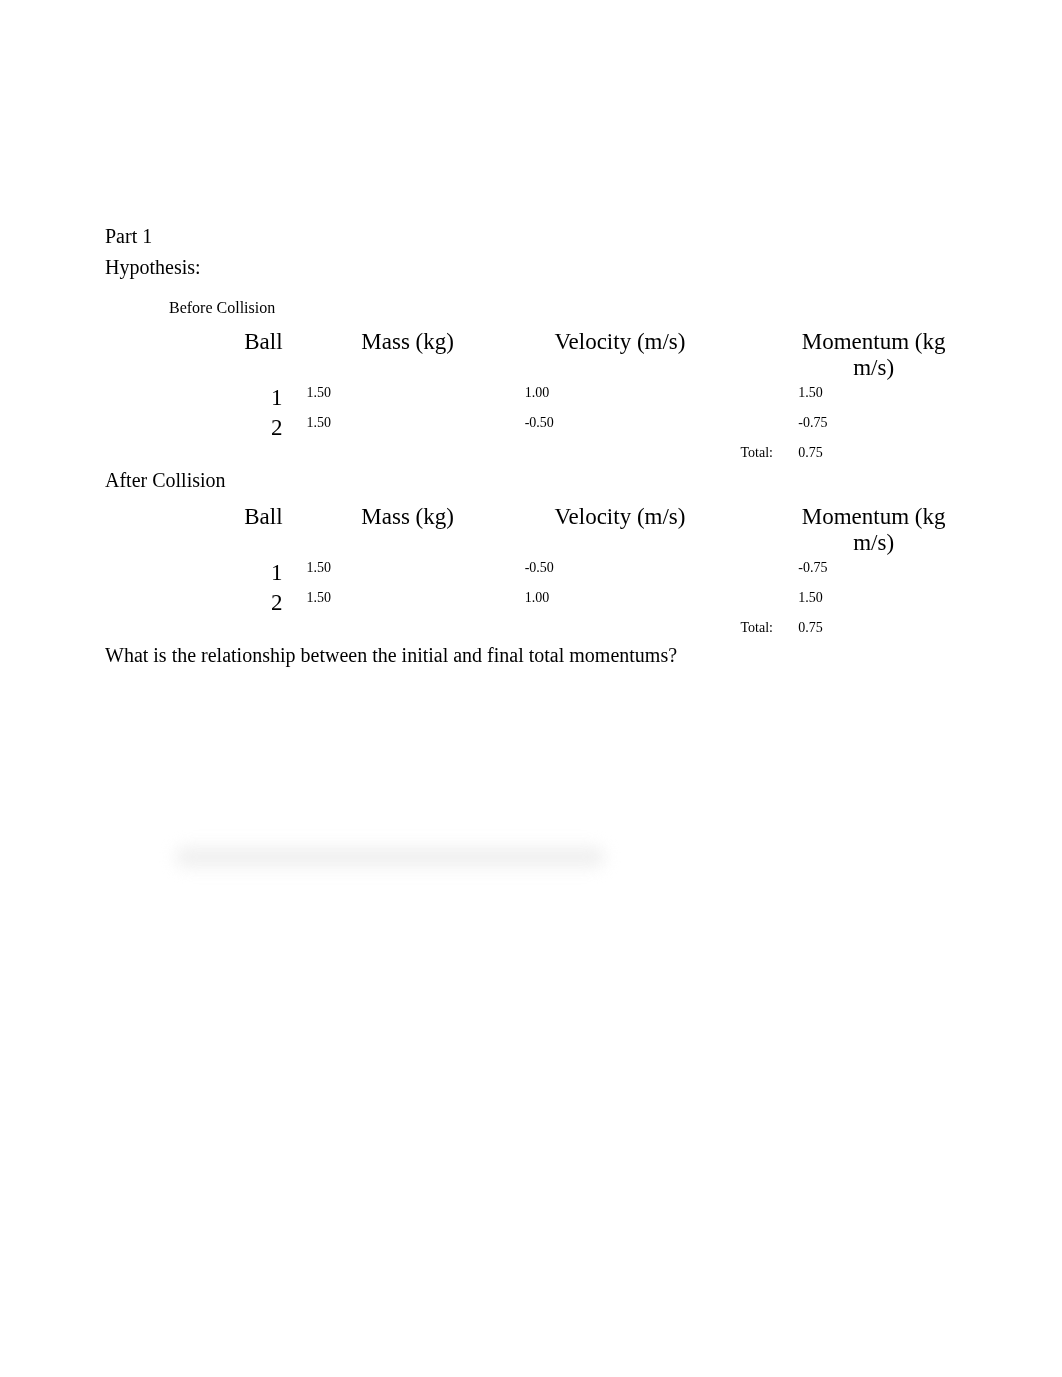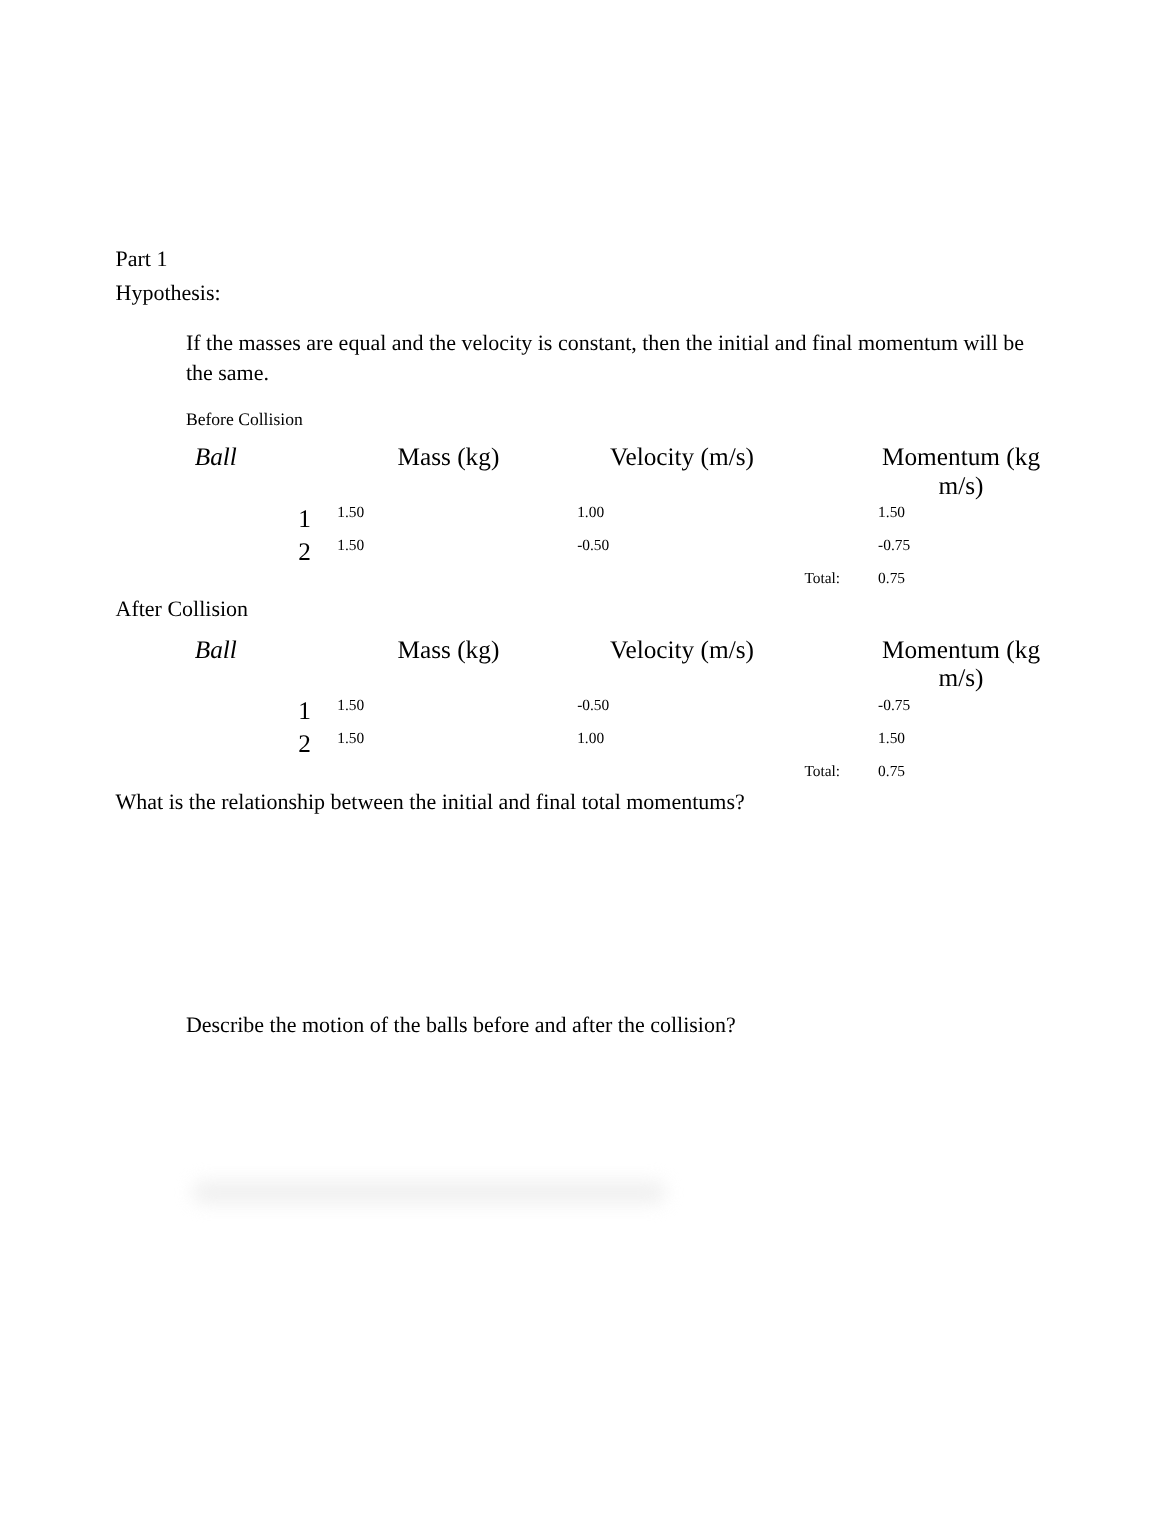--- a/index.html
+++ b/index.html
@@ -53,23 +53,23 @@
     }
     td {
       text-align: left;
       font-size: 14px;
       vertical-align: top;
       padding: 2px 8px;
     }
     .col-ball { width: 120px; text-align: right; padding-right: 16px; }
     .col-mass { width: 235px; }
     .col-velocity { width: 215px; }
-    .col-totallbl { width: 55px; text-align: left; margin-top: 18px; }
+    .col-totallbl { width: 55px; text-align: center; margin-top: 18px; }
     .col-momentum { width: 160px; }
-    th.col-ball { text-align: left; padding-right: 16px; font-style: italic; }
+    th.col-ball { text-align: right; padding-right: 16px; }
     td.col-ball { text-align: right; padding-right: 16px; font-size: 23px; }
     .question {
       font-size: 20px;
       margin-top: 4px;
       margin-bottom: 180px;
     }
     .question2 {
       font-size: 20px;
       margin-top: 4px;
       padding-left: 64px;
@@ -88,21 +88,20 @@
 </head>
 <body>
 
 <div class="page">
 
   <div class="part-title">Part 1</div>
 
 
   <div class="hypothesis-label">Hypothesis:</div>
 
-  <div class="indented hypothesis-text"> If the masses are equal and the velocity is constant, then the initial and final momentum will be the same.</div>
 
   <div class="indented table-title"> Before Collision</div>
 
   <table>
     <tbody>
         <tr>
       <th class="col-ball">Ball</th>
       <th class="col-mass">Mass (kg)</th>
       <th class="col-velocity">Velocity (m/s)</th>
       <th class="col-totallbl"></th>
@@ -162,17 +161,16 @@
       <td class="col-mass"></td>
       <td class="col-velocity"></td>
       <td class="col-totallbl">Total:</td>
       <td class="col-momentum">0.75</td>
     </tr>
   </tbody>
     </table>
 
   <div class="question">What is the relationship between the initial and final total momentums?</div>
 
-  <div class="question2"> Describe the motion of the balls before and after the collision?</div>
 
   <div class="blur-bar"></div>
 
 </div>
 
 </body></html>

